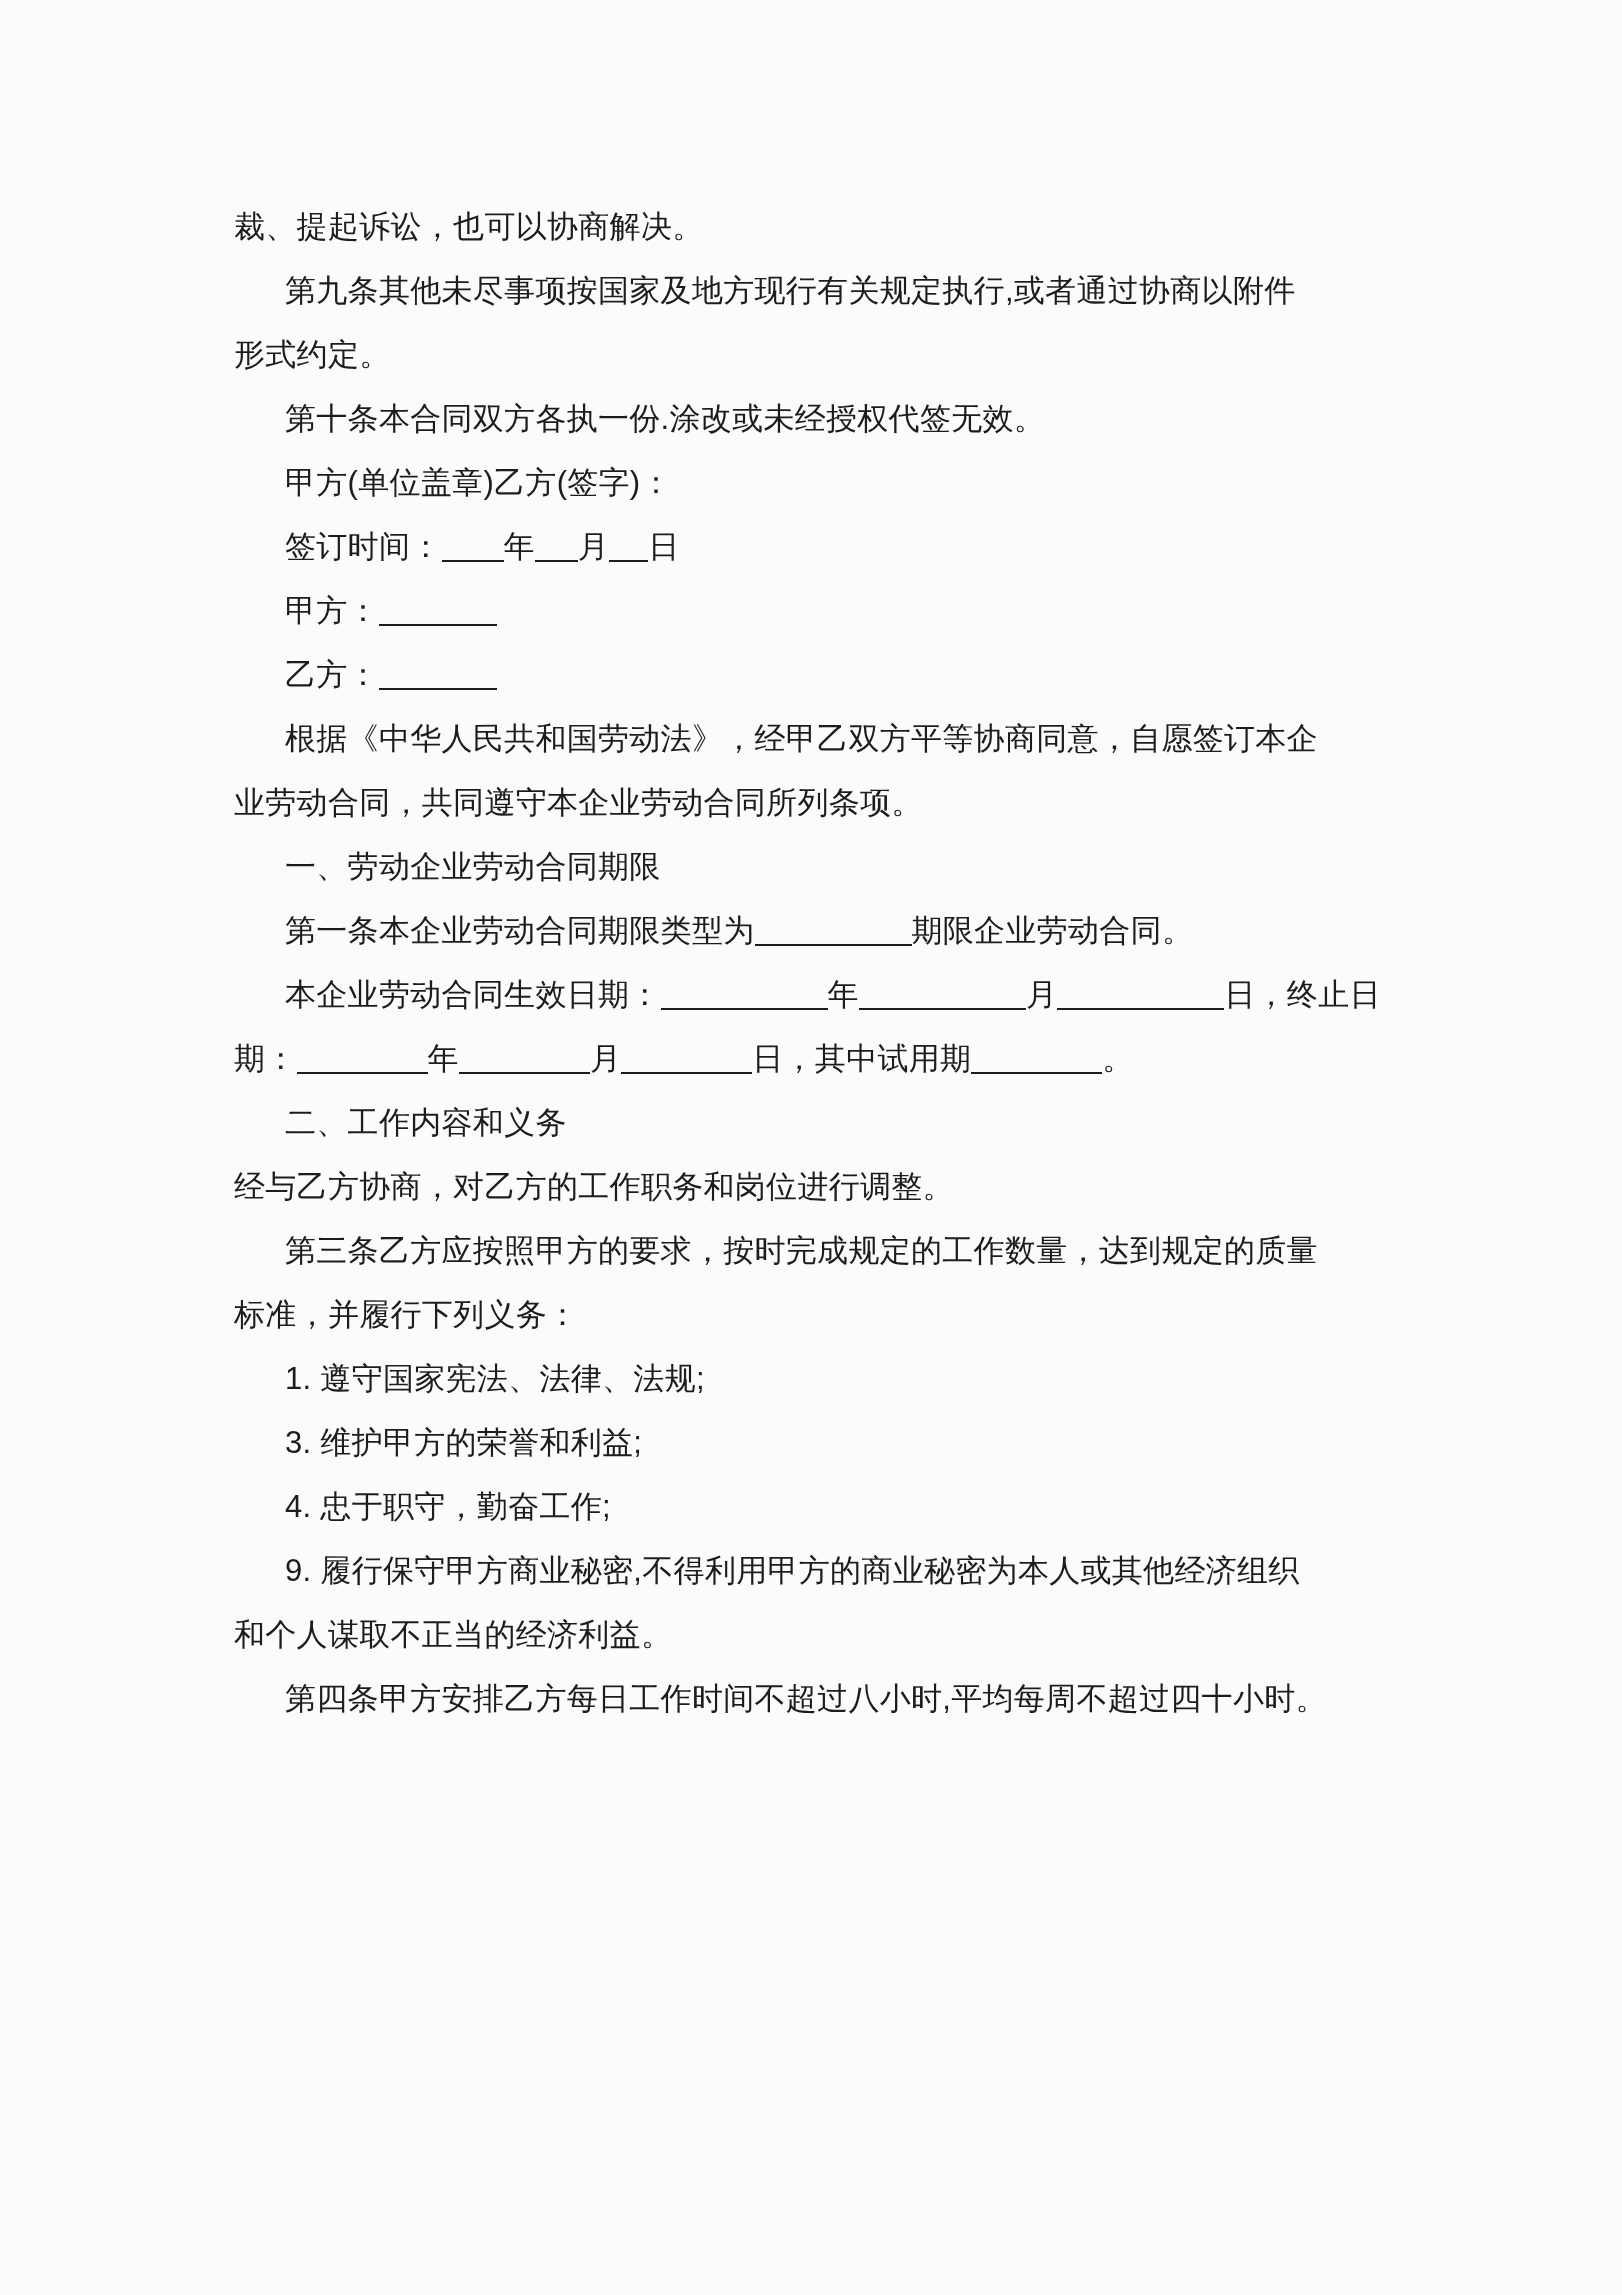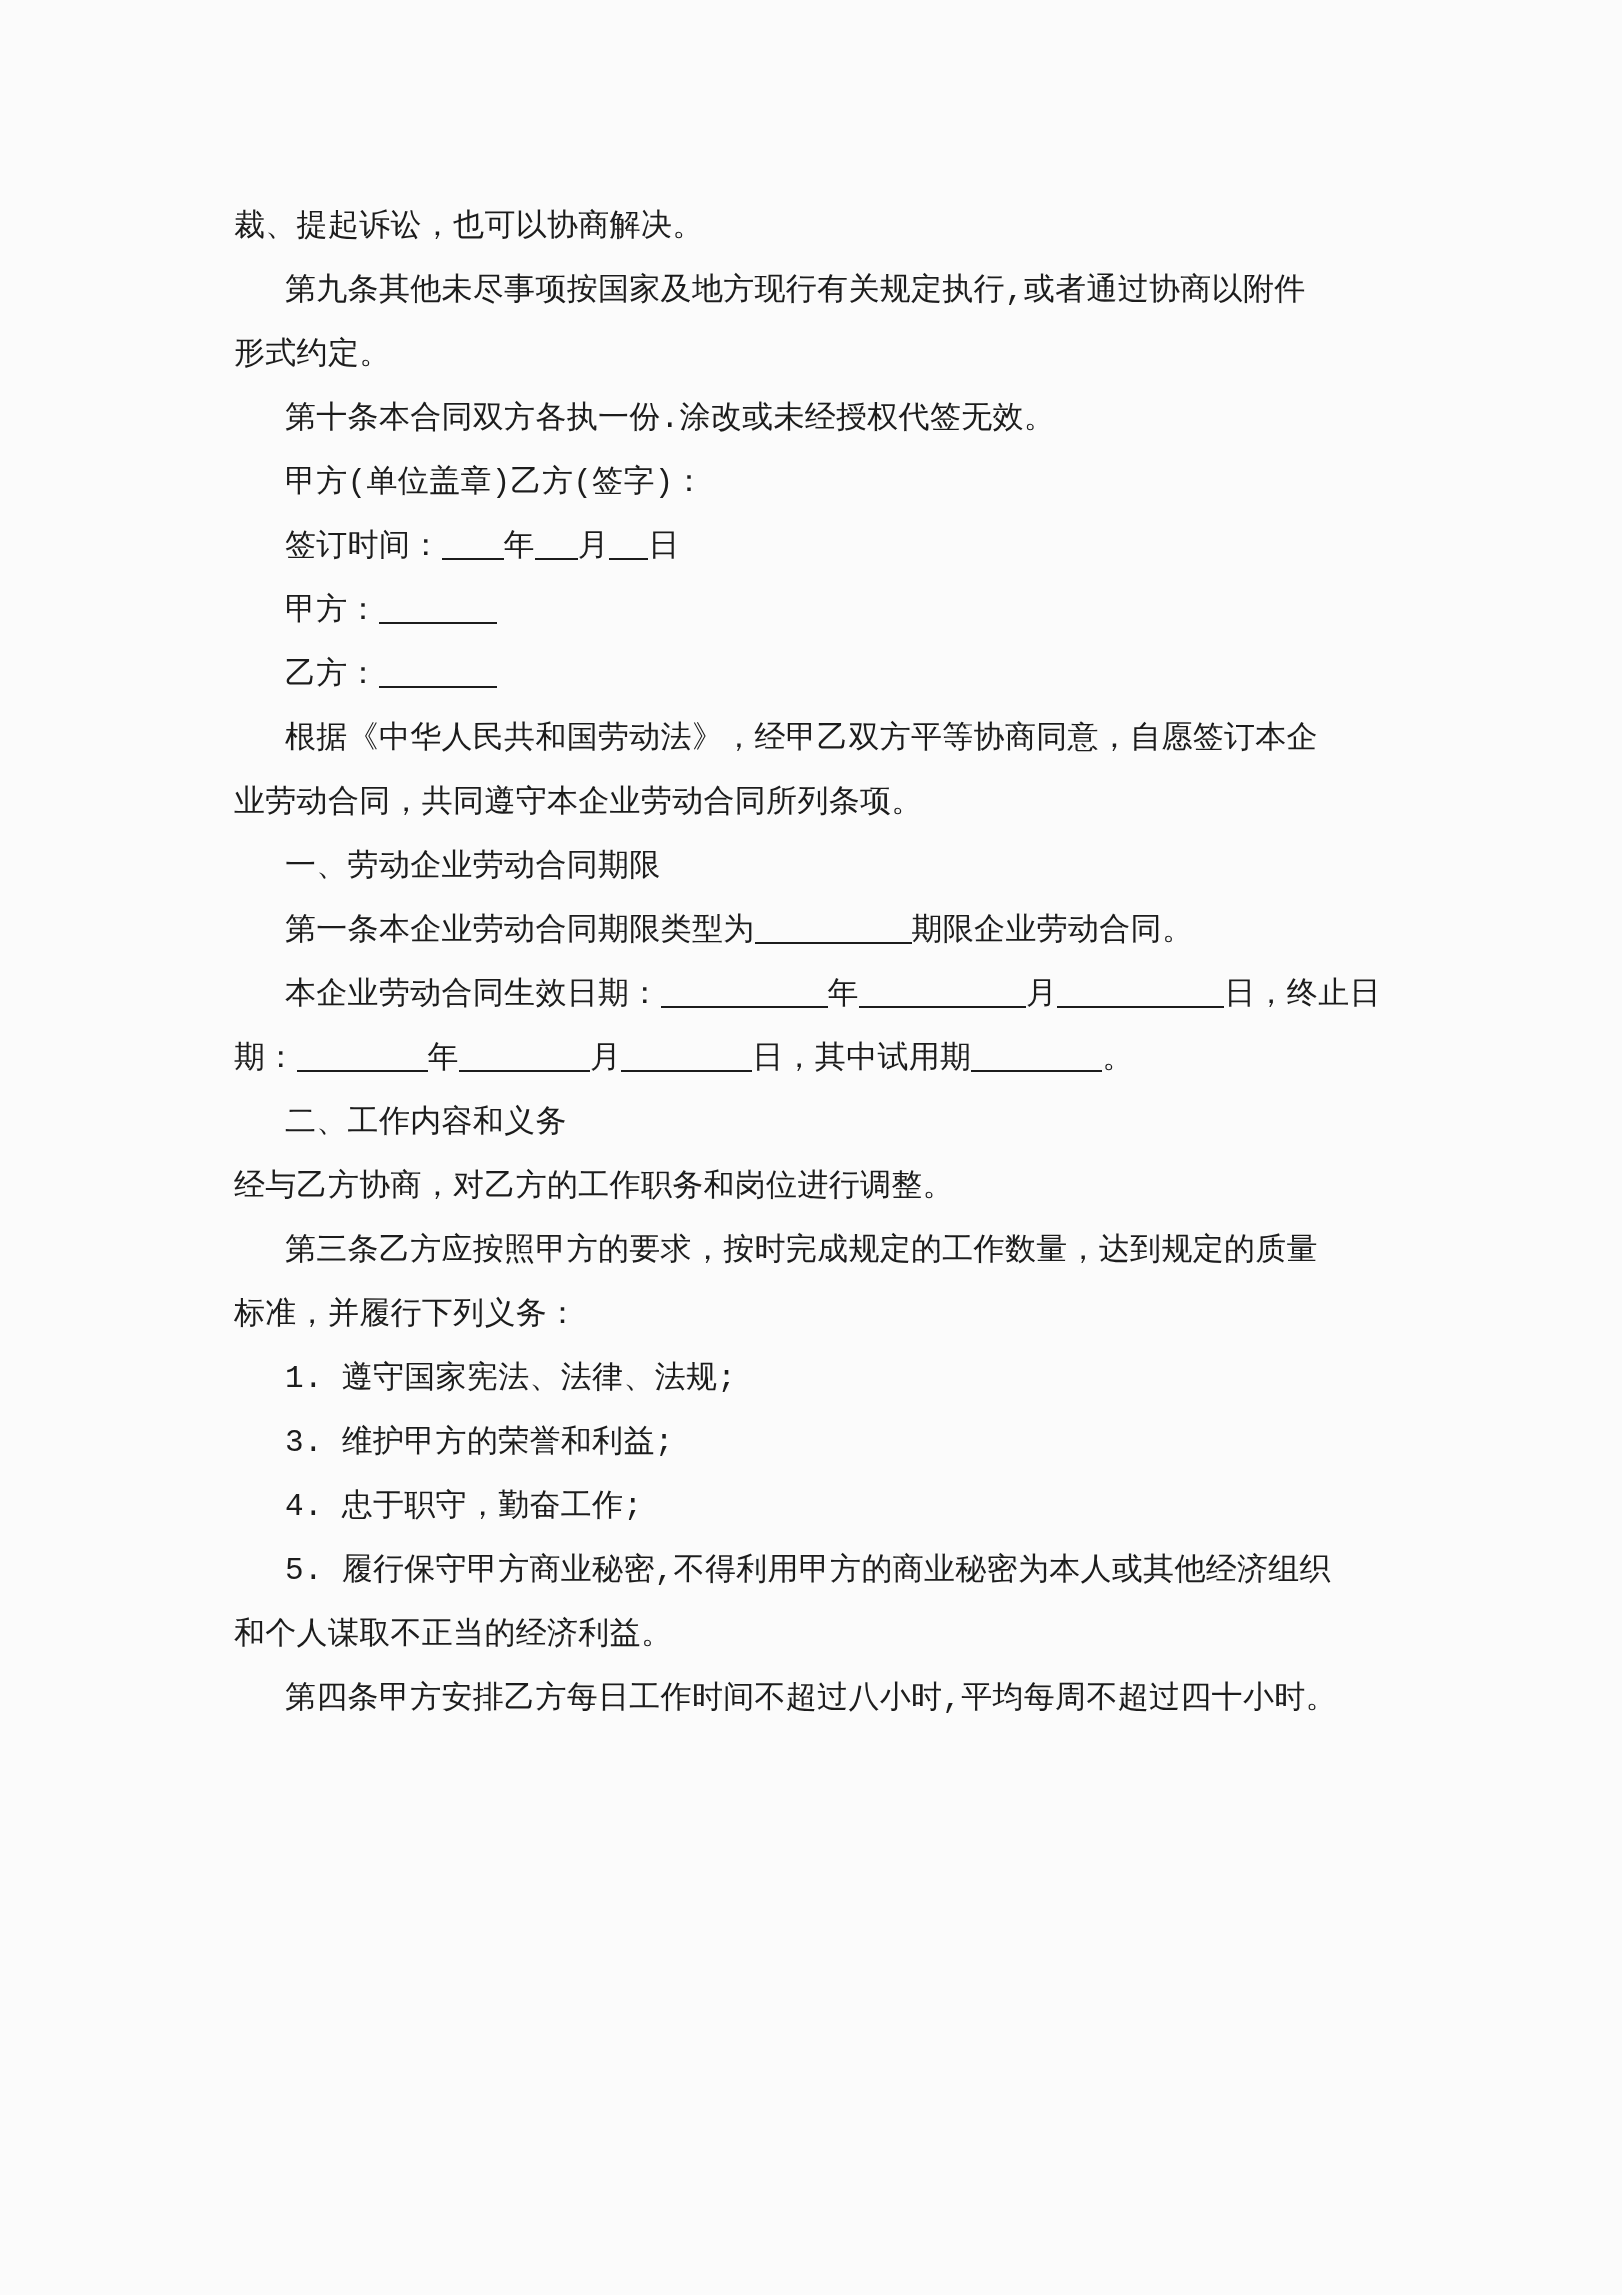--- a/index.html
+++ b/index.html
@@ -6,21 +6,21 @@
     margin: 0;
     padding: 0;
     background: #fbfbfb;
   }
   .page {
     position: relative;
     width: 1623px;
     height: 2295px;
     background: #fbfbfb;
     overflow: hidden;
-    font-family: Liberation Mono, monospace;
+    font-family: Liberation Sans, sans-serif;
     color: #1c1c1c;
   }
   .content {
     position: absolute;
     left: 234px;
     top: 195px;
     width: 1158px;
   }
   .line {
     height: 64px;
@@ -61,18 +61,18 @@
       <div class="line indent"><span class="run">第一条本企业劳动合同期限类型为</span><span class="blank" style="width: 157px;"></span><span class="run">期限企业劳动合同。</span></div>
       <div class="line indent"><span class="run">本企业劳动合同生效日期：</span><span class="blank" style="width: 167px;"></span><span class="run">年</span><span class="blank" style="width: 167px;"></span><span class="run">月</span><span class="blank" style="width: 167px;"></span><span class="run">日，终止日</span></div>
       <div class="line"><span class="run">期：</span><span class="blank" style="width: 131px;"></span><span class="run">年</span><span class="blank" style="width: 131px;"></span><span class="run">月</span><span class="blank" style="width: 131px;"></span><span class="run">日，其中试用期</span><span class="blank" style="width: 131px;"></span><span class="run">。</span></div>
       <div class="line indent"><span class="run">二、工作内容和义务</span></div>
       <div class="line"><span class="run">经与乙方协商，对乙方的工作职务和岗位进行调整。</span></div>
       <div class="line indent"><span class="run">第三条乙方应按照甲方的要求，按时完成规定的工作数量，达到规定的质量</span></div>
       <div class="line"><span class="run">标准，并履行下列义务：</span></div>
       <div class="line indent"><span class="run">1. 遵守国家宪法、法律、法规;</span></div>
       <div class="line indent"><span class="run">3. 维护甲方的荣誉和利益;</span></div>
       <div class="line indent"><span class="run">4. 忠于职守，勤奋工作;</span></div>
-      <div class="line indent"><span class="run">5. 履行保守甲方商业秘密,不得利用甲方的商业秘密为本人或其他经济组织</span></div>
+      <div class="line indent"><span class="run">9. 履行保守甲方商业秘密,不得利用甲方的商业秘密为本人或其他经济组织</span></div>
       <div class="line"><span class="run">和个人谋取不正当的经济利益。</span></div>
       <div class="line indent"><span class="run">第四条甲方安排乙方每日工作时间不超过八小时,平均每周不超过四十小时。</span></div>
     </div>
 </div>
 
 
 </body></html>

